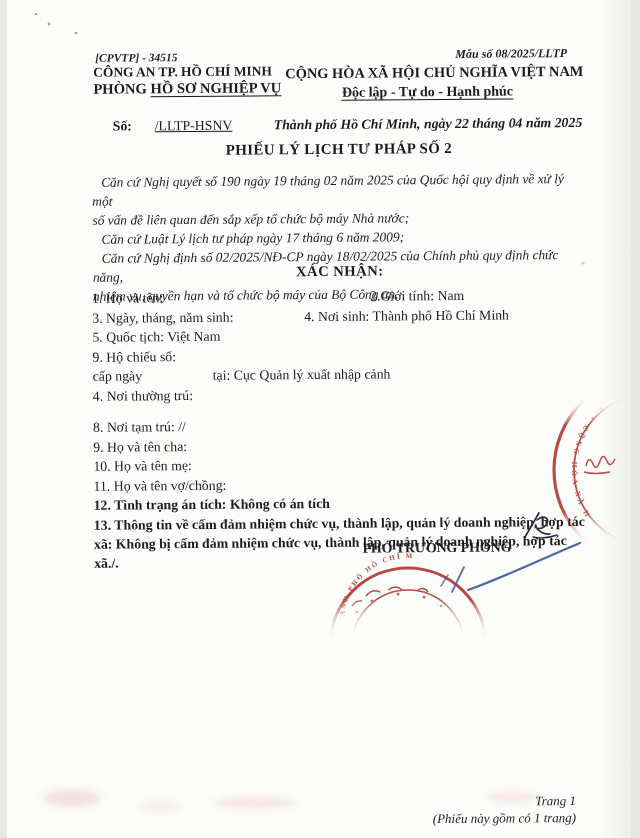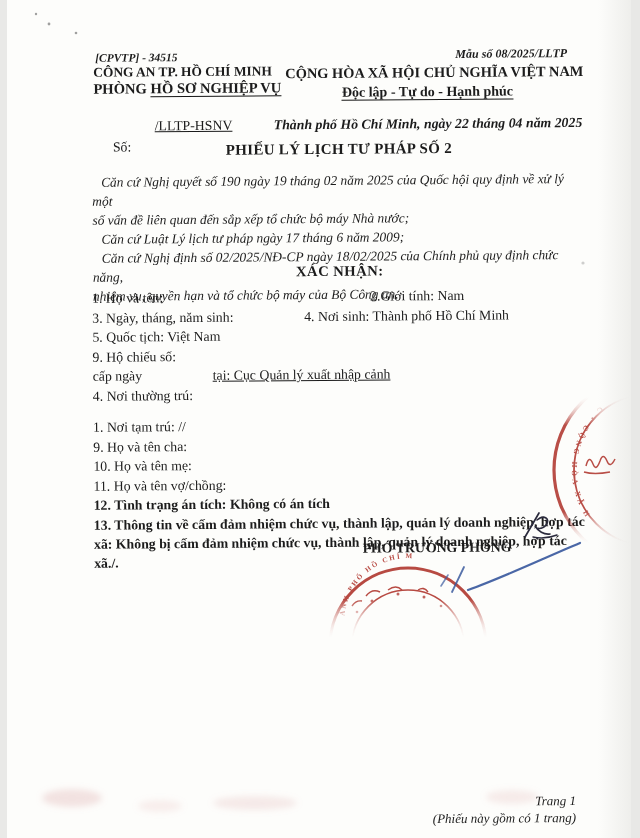--- a/index.html
+++ b/index.html
@@ -22,40 +22,40 @@
   .hdr-left .org1{font-size:13.4px;font-weight:bold;margin-top:1px;white-space:nowrap;}
   .hdr-left .org2{font-size:14.6px;font-weight:bold;margin-top:0px;white-space:nowrap;}
   .u{border-bottom:1.5px solid #151515;padding-bottom:0px;}
   .hdr-right{position:absolute;left:288px;top:48px;width:284px;text-align:center;}
   .hdr-right .form{font-size:12px;font-weight:bold;font-style:italic;text-align:right;padding-right:2px;}
   .hdr-right .nat{font-size:14.4px;font-weight:bold;margin-top:2px;white-space:nowrap;}
   .hdr-right .motto{font-size:14px;font-weight:bold;margin-top:3px;}
 
   
   .refline{position:absolute;left:93px;top:117px;width:482px;height:20px;font-size:13.8px;}
-  .refline .so{position:absolute;left:22px;top:0;font-weight:normal;margin-top:21px;}
+  .refline .so{position:absolute;left:22px;top:0;font-weight:bold;}
   .refline .soval{position:absolute;left:64px;top:0;text-decoration:underline;}
   .refline .pd{position:absolute;left:183px;top:0;font-weight:bold;font-style:italic;white-space:nowrap;}
 
   .title{position:absolute;left:95px;top:141px;width:492px;text-align:center;
     font-size:15px;font-weight:bold;letter-spacing:0.3px;}
 
   .legal{position:absolute;left:94px;top:171px;width:482px;
     font-size:13.4px;font-style:italic;line-height:19px;}
   .legal p{margin:0;text-indent:9px;white-space:pre-line;}
 
   .sect{position:absolute;left:95px;top:263px;width:492px;text-align:center;
     font-size:14.6px;font-weight:bold;letter-spacing:0.5px;}
 
   .items{position:absolute;left:93px;top:287px;width:494px;font-size:13.8px;}
   .row{position:relative;height:19.5px;line-height:19.5px;white-space:nowrap;}
   .row .r{position:absolute;top:0;}
   .row.r1 .r{left:278px;}
   .row.r2 .r{left:212px;}
-  .row.r5 .r{left:120px;text-decoration:underline;}
+  .row.r5 .r{left:120px;}
   .gap{height:12px;}
   .st12{font-weight:bold;line-height:19.5px;white-space:nowrap;}
   .st13{font-weight:bold;line-height:19.3px;white-space:pre-line;}
 
   .sigblock{position:absolute;left:348px;top:540px;width:176px;text-align:center;
     font-weight:bold;font-size:13.8px;line-height:18.5px;white-space:nowrap;}
 
   .footer{position:absolute;left:93px;top:794px;width:480px;text-align:right;
     font-size:13px;font-style:italic;line-height:17px;}
 
@@ -101,21 +101,21 @@
   <div class="sect">XÁC NHẬN:</div>
 
   <div class="items">
     <div class="row r1"><span>1. Họ và tên:</span><span class="r">2.Giới tính: Nam</span></div>
     <div class="row r2"><span>3. Ngày, tháng, năm sinh:</span><span class="r">4. Nơi sinh:  Thành phố Hồ Chí Minh</span></div>
     <div class="row"><span>5. Quốc tịch: Việt Nam</span></div>
     <div class="row"><span>9. Hộ chiếu số:</span></div>
     <div class="row r5"><span>cấp ngày</span><span class="r">tại: Cục Quản lý xuất nhập cảnh</span></div>
     <div class="row"><span>4. Nơi thường trú:</span></div>
     <div class="gap"></div>
-    <div class="row"><span>1. Nơi tạm trú: //</span></div>
+    <div class="row"><span>8. Nơi tạm trú: //</span></div>
     <div class="row"><span>9. Họ và tên cha:</span></div>
     <div class="row"><span>10. Họ và tên mẹ:</span></div>
     <div class="row"><span>11. Họ và tên vợ/chồng:</span></div>
     <div class="st12">12. Tình trạng án tích: Không có án tích</div>
     <div class="st13">13. Thông tin về cấm đảm nhiệm chức vụ, thành lập, quản lý doanh nghiệp, hợp tác
 xã: Không bị cấm đảm nhiệm chức vụ, thành lập, quản lý doanh nghiệp, hợp tác xã./.</div>
   </div>
 
   <div class="sigblock">
     <div>PHÓ TRƯỞNG PHÒNG</div>

